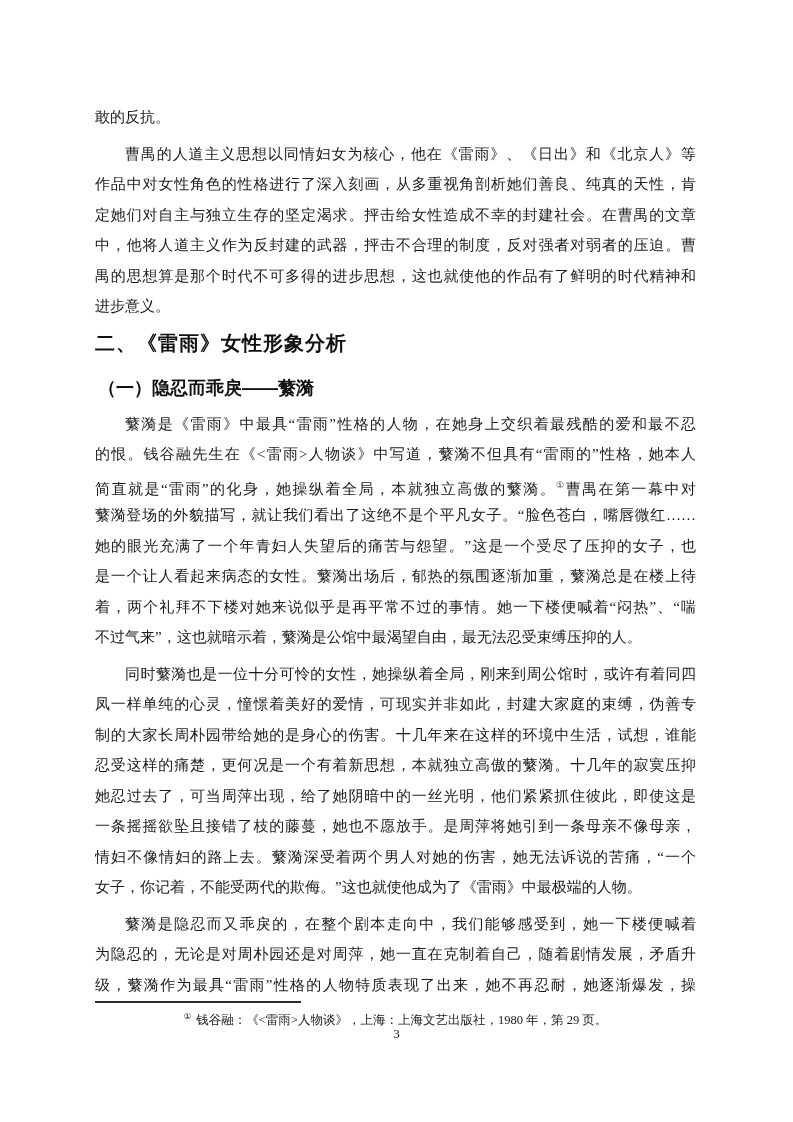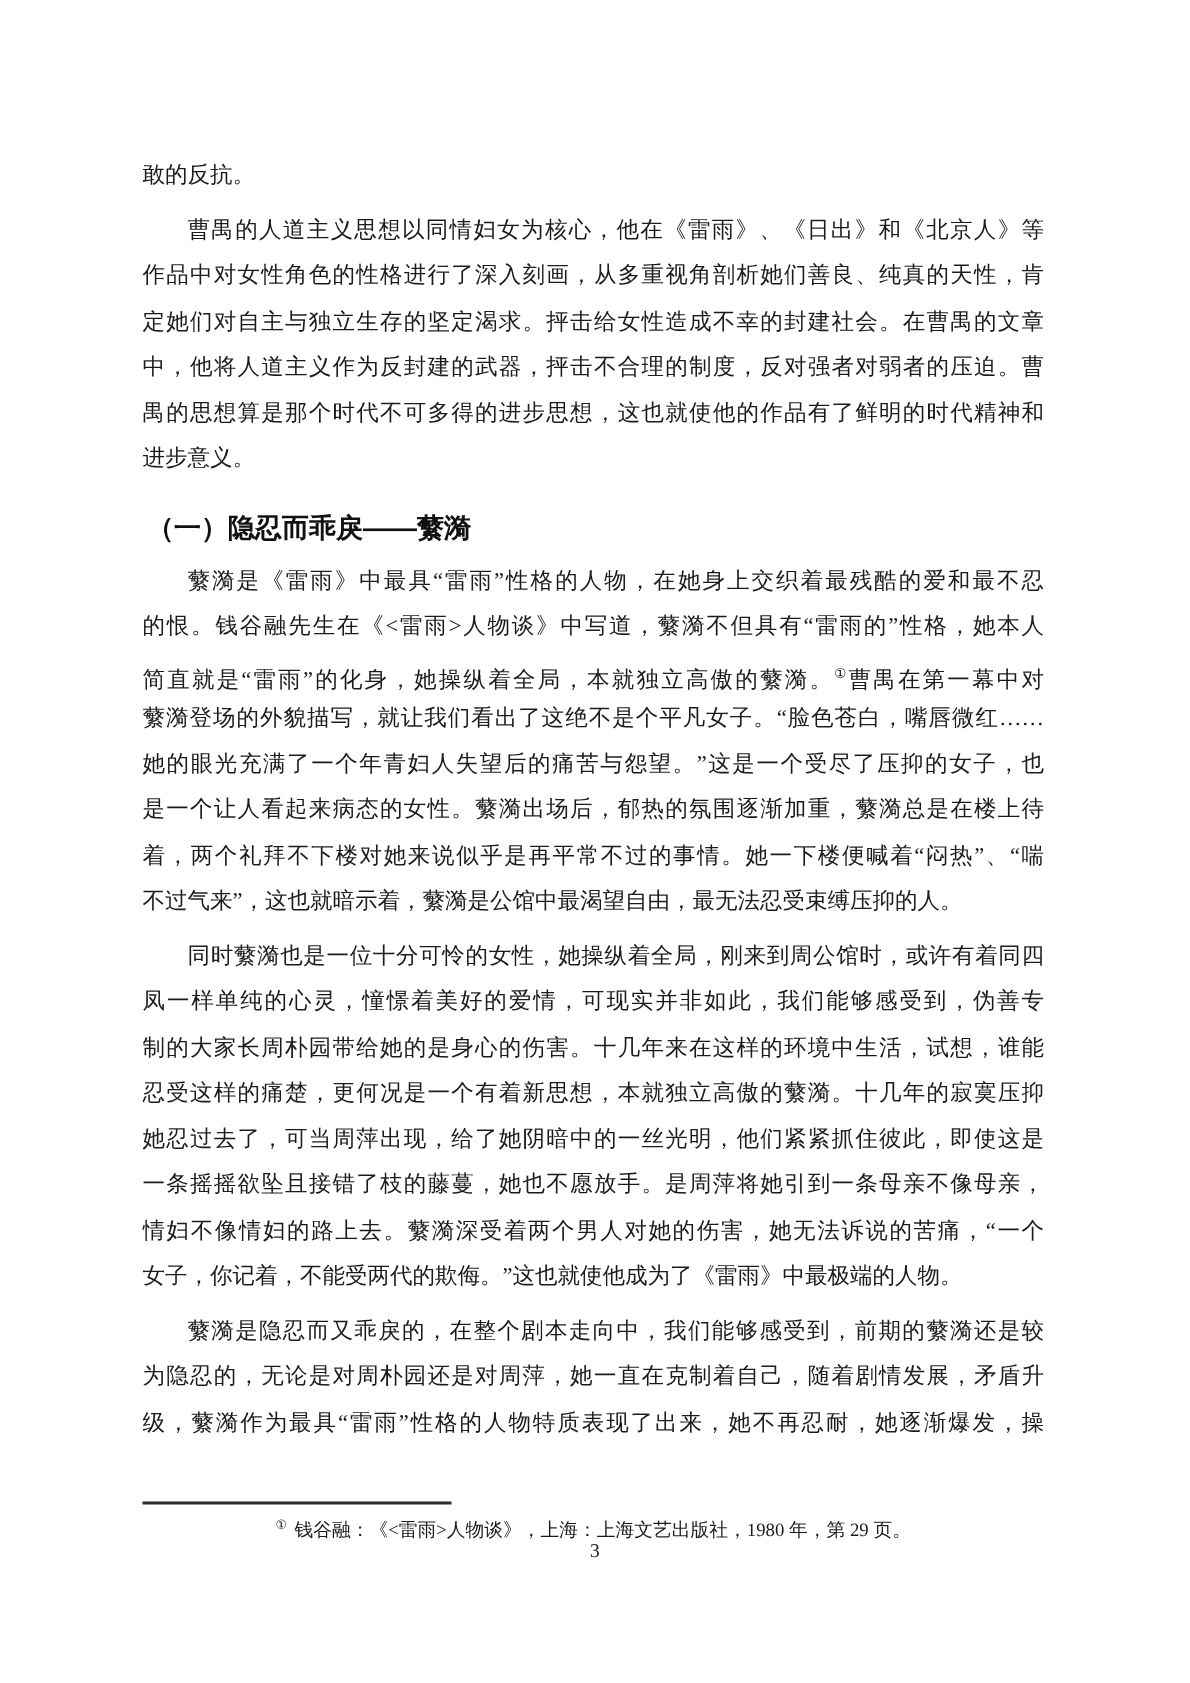--- a/index.html
+++ b/index.html
@@ -107,43 +107,44 @@
         <div class="line final">敢的反抗。</div>
       </div>
       <div class="para">
         <div class="line first">曹禺的人道主义思想以同情妇女为核心，他在《雷雨》、《日出》和《北京人》等</div>
         <div class="line">作品中对女性角色的性格进行了深入刻画，从多重视角剖析她们善良、纯真的天性，肯</div>
         <div class="line">定她们对自主与独立生存的坚定渴求。抨击给女性造成不幸的封建社会。在曹禺的文章</div>
         <div class="line">中，他将人道主义作为反封建的武器，抨击不合理的制度，反对强者对弱者的压迫。曹</div>
         <div class="line">禺的思想算是那个时代不可多得的进步思想，这也就使他的作品有了鲜明的时代精神和</div>
         <div class="line final">进步意义。</div>
       </div>
+      <div class="h1">二、《雷雨》女性形象分析</div>
       <div class="h2">（一）隐忍而乖戾——蘩漪</div>
       <div class="para">
         <div class="line first">蘩漪是《雷雨》中最具“雷雨”性格的人物，在她身上交织着最残酷的爱和最不忍</div>
         <div class="line">的恨。钱谷融先生在《&lt;雷雨&gt;人物谈》中写道，蘩漪不但具有“雷雨的”性格，她本人</div>
         <div class="line"><span>简直就是“雷雨”的化身，她操纵着全局，本就独立高傲的蘩漪。</span><span class="sup">①</span><span>曹禺在第一幕中对</span></div>
         <div class="line">蘩漪登场的外貌描写，就让我们看出了这绝不是个平凡女子。“脸色苍白，嘴唇微红……</div>
         <div class="line">她的眼光充满了一个年青妇人失望后的痛苦与怨望。”这是一个受尽了压抑的女子，也</div>
         <div class="line">是一个让人看起来病态的女性。蘩漪出场后，郁热的氛围逐渐加重，蘩漪总是在楼上待</div>
         <div class="line">着，两个礼拜不下楼对她来说似乎是再平常不过的事情。她一下楼便喊着“闷热”、“喘</div>
         <div class="line final">不过气来”，这也就暗示着，蘩漪是公馆中最渴望自由，最无法忍受束缚压抑的人。</div>
       </div>
       <div class="para">
         <div class="line first">同时蘩漪也是一位十分可怜的女性，她操纵着全局，刚来到周公馆时，或许有着同四</div>
-        <div class="line">凤一样单纯的心灵，憧憬着美好的爱情，可现实并非如此，我们能够感受到，伪善专</div>
+        <div class="line">凤一样单纯的心灵，憧憬着美好的爱情，可现实并非如此，封建大家庭的束缚，伪善专</div>
         <div class="line">制的大家长周朴园带给她的是身心的伤害。十几年来在这样的环境中生活，试想，谁能</div>
         <div class="line">忍受这样的痛楚，更何况是一个有着新思想，本就独立高傲的蘩漪。十几年的寂寞压抑</div>
         <div class="line">她忍过去了，可当周萍出现，给了她阴暗中的一丝光明，他们紧紧抓住彼此，即使这是</div>
         <div class="line">一条摇摇欲坠且接错了枝的藤蔓，她也不愿放手。是周萍将她引到一条母亲不像母亲，</div>
         <div class="line">情妇不像情妇的路上去。蘩漪深受着两个男人对她的伤害，她无法诉说的苦痛，“一个</div>
         <div class="line final">女子，你记着，不能受两代的欺侮。”这也就使他成为了《雷雨》中最极端的人物。</div>
       </div>
       <div class="para">
-        <div class="line first">蘩漪是隐忍而又乖戾的，在整个剧本走向中，我们能够感受到，前期的蘩漪还是较</div>
+        <div class="line first">蘩漪是隐忍而又乖戾的，在整个剧本走向中，我们能够感受到，她一下楼便喊着</div>
         <div class="line">为隐忍的，无论是对周朴园还是对周萍，她一直在克制着自己，随着剧情发展，矛盾升</div>
         <div class="line">级，蘩漪作为最具“雷雨”性格的人物特质表现了出来，她不再忍耐，她逐渐爆发，操</div>
       </div>
     </div>
 
   <div class="footnote">
     <div class="footnote-rule"></div>
     <div class="footnote-line">
       <span class="footnote-marker">①</span><span>钱谷融：《&lt;雷雨&gt;人物谈》，上海：上海文艺出版社，1980 年，第 29 页。</span>
     </div>

